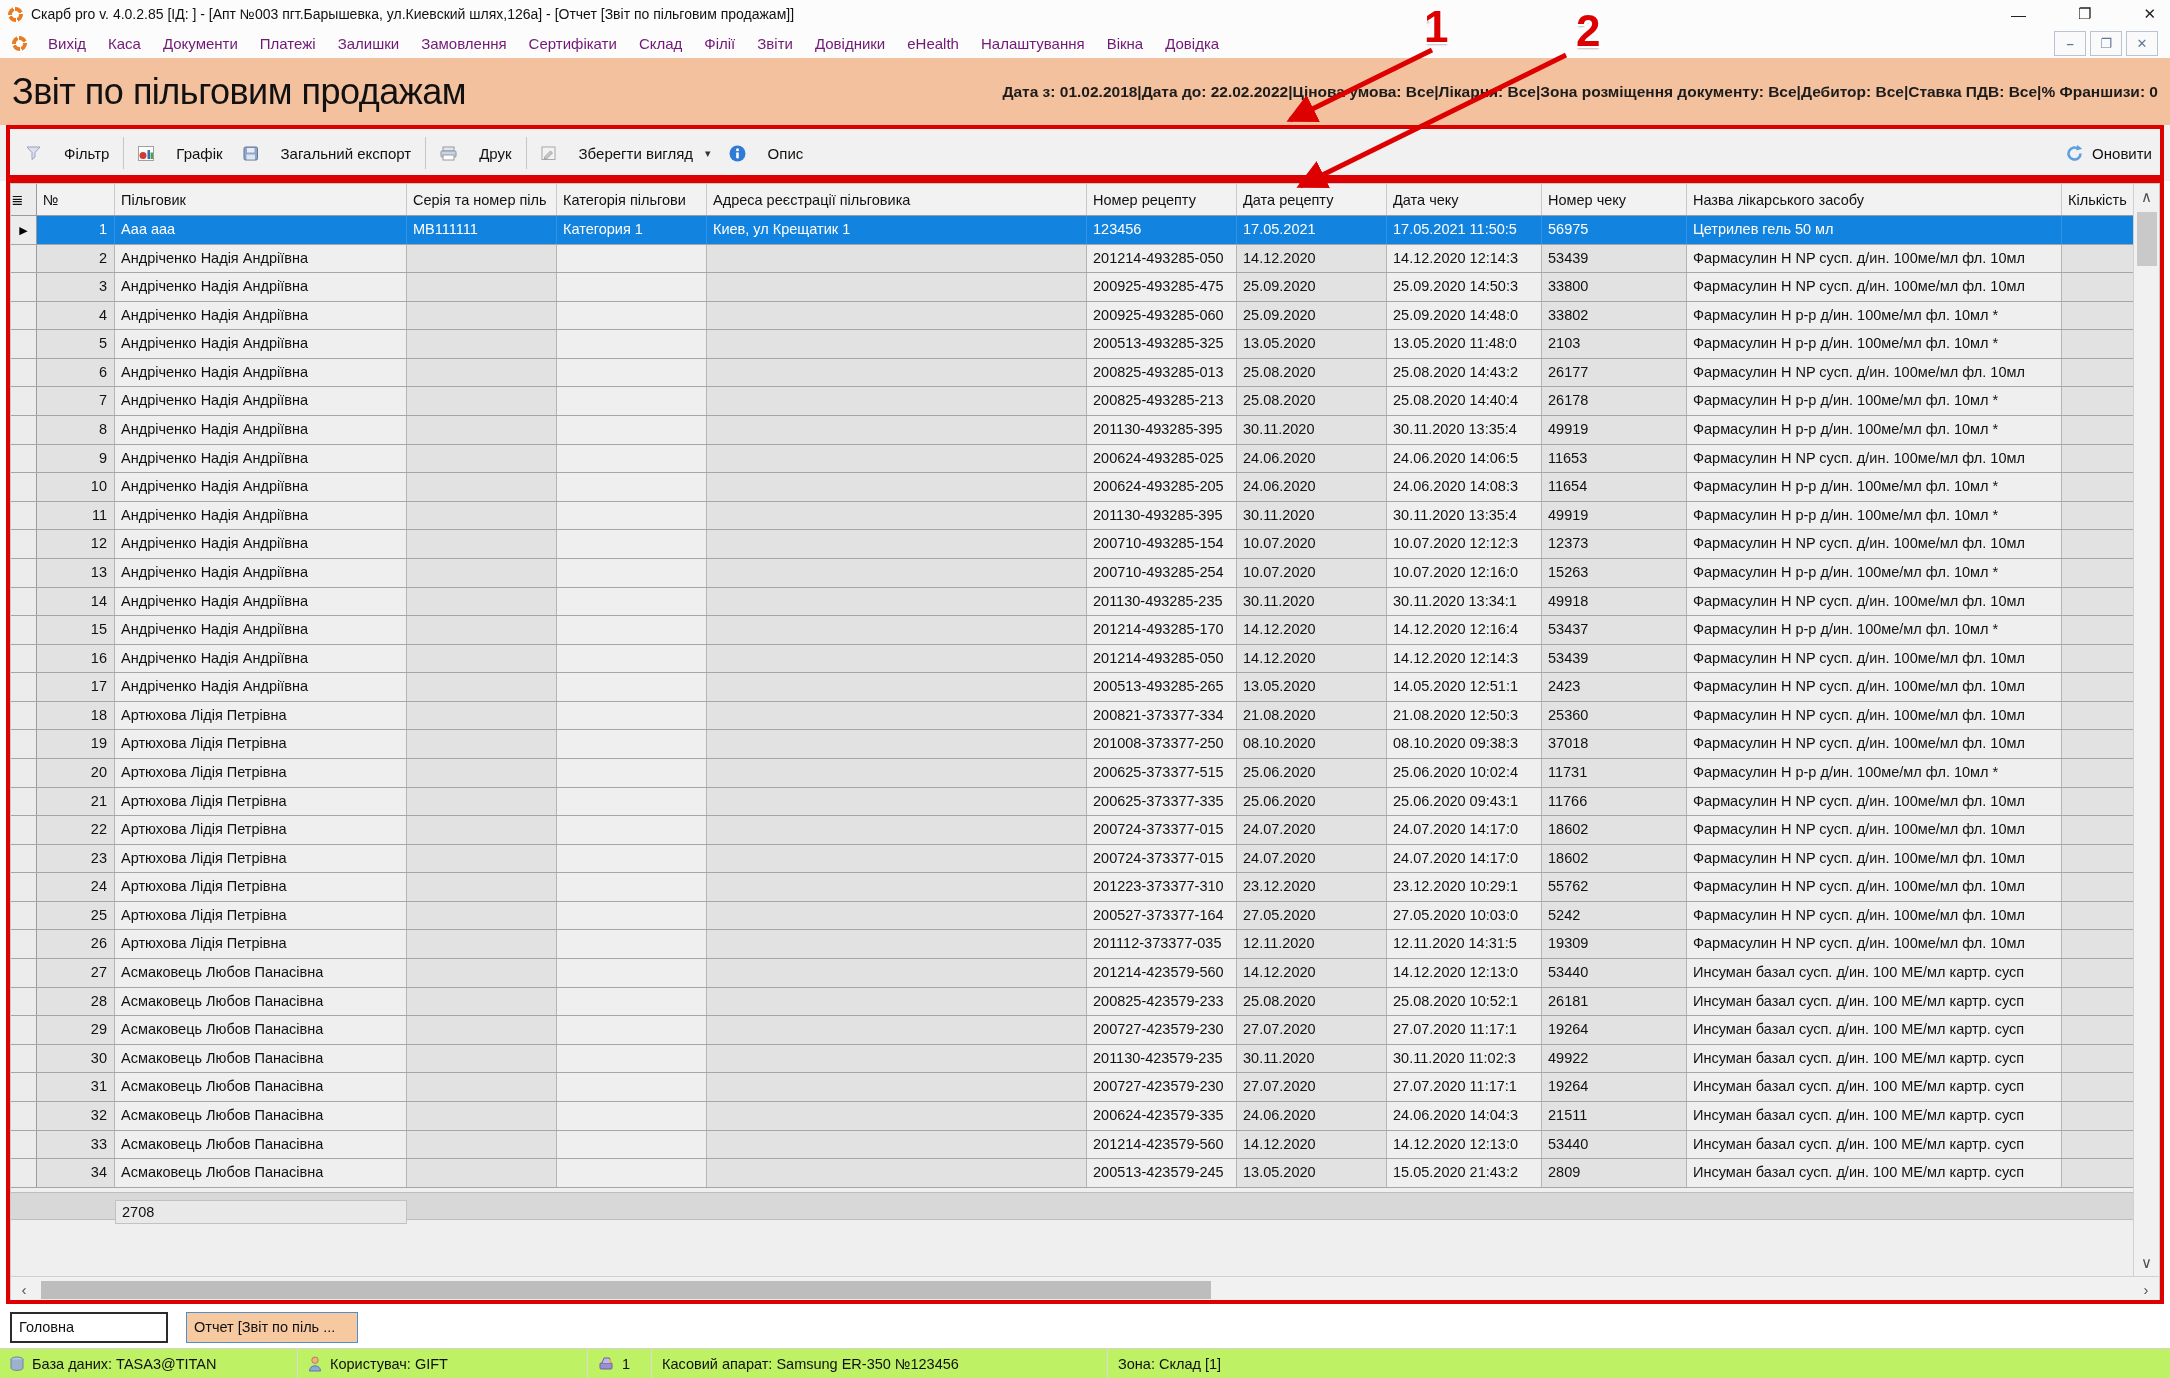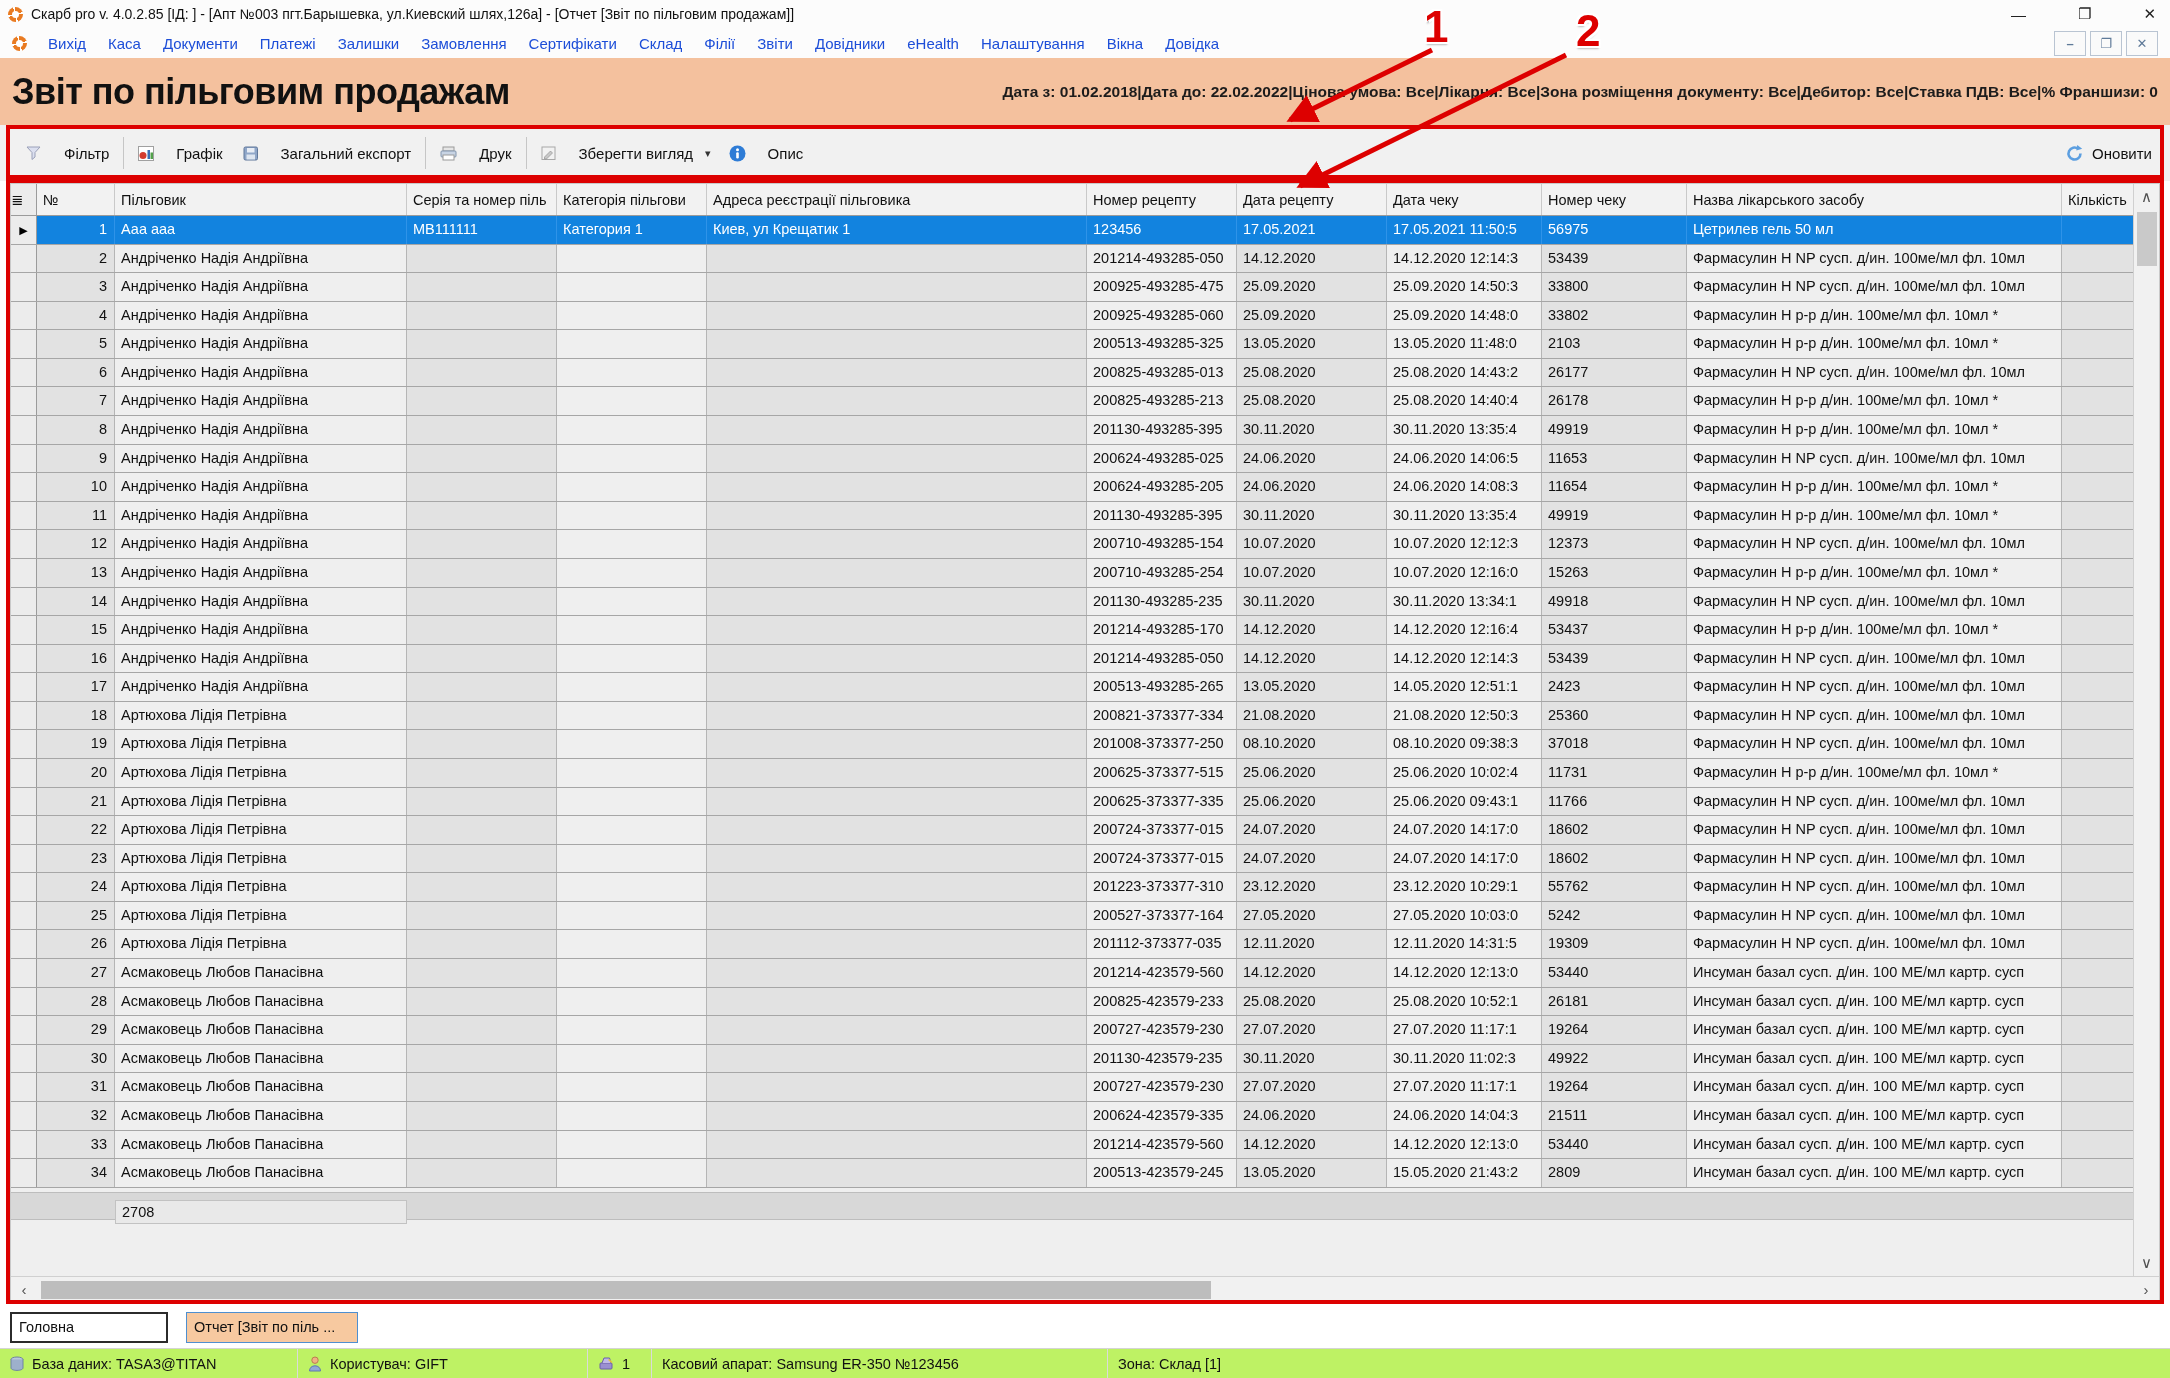--- a/index.html
+++ b/index.html
@@ -8,26 +8,26 @@
 
 .titlebar{position:absolute;left:0;top:0;width:2170px;height:28px;background:#fcfcfc;display:flex;align-items:center;padding-left:8px;font-size:14px}
 .logo{display:inline-block;width:15px;height:15px;border-radius:50%;background:conic-gradient(#e97b22 0 70deg,#fff 70deg 88deg,#e97b22 88deg 160deg,#fff 160deg 178deg,#e97b22 178deg 250deg,#fff 250deg 268deg,#e97b22 268deg 340deg,#fff 340deg);position:relative;flex:0 0 auto}
 .logo b{position:absolute;left:4px;top:4px;width:7px;height:7px;border-radius:50%;background:#fff}
 .titlebar .t-text{margin-left:8px;white-space:nowrap}
 .win-controls{position:absolute;right:14px;top:0;height:28px;display:flex;align-items:center;gap:52px;font-size:15px;color:#222}
 .win-controls span{cursor:default}
 
 .menubar{position:absolute;left:0;top:28px;width:2170px;height:30px;background:#fcfcfc;display:flex;align-items:center;padding-left:12px;font-size:15px}
 .menubar .menu-items{display:flex;margin-left:10px}
-.menubar .mi{padding:4px 11px;white-space:nowrap;color:#1d4ed8}
+.menubar .mi{padding:4px 11px;white-space:nowrap;color:#701a75}
 .mdi-controls{position:absolute;right:12px;top:31px;display:flex;gap:4px}
 .mdi-btn{width:32px;height:25px;background:#fafafa;border:1px solid #b9c4d2;color:#5f7a99;font-size:13px;display:flex;align-items:center;justify-content:center;font-weight:bold}
 
 .band-header{position:absolute;left:0;top:58px;width:2170px;height:67px;background:#f4c19e;display:flex;align-items:center}
-.report-title{font-size:36px;font-weight:700;letter-spacing:-0.5px;margin-left:12px;white-space:nowrap}
+.report-title{font-size:36px;font-weight:400;letter-spacing:-0.5px;margin-left:12px;white-space:nowrap}
 .report-filters{position:absolute;right:12px;top:50%;transform:translateY(-50%);font-size:15.5px;font-weight:bold;color:#1c1c1c;white-space:nowrap}
 
 .toolbar{position:absolute;left:0;top:125px;width:2170px;height:56px;background:#f1f1f1;display:flex;align-items:center;padding-left:16px}
 .tb-btn{display:flex;align-items:center;gap:22px;padding:6px 10px;font-size:15px;white-space:nowrap}
 .tb-sep{width:1px;height:32px;background:#c6c6c6;margin:0 4px}
 .tb-caret{font-size:11px;color:#333;padding:0 8px 0 2px}
 .tb-refresh{position:absolute;right:18px;display:flex;align-items:center;gap:8px;font-size:15px}
 
 .main-grid{position:absolute;left:10px;top:183px;width:2150px;height:1120px;background:#efefef;display:flex;flex-direction:column;border:1px solid #c9c9c9}
 .group-bar{height:50px;background:#9b9b9b;color:#efefef;font-size:14.5px;display:flex;align-items:center;padding-left:30px;flex:0 0 auto}

